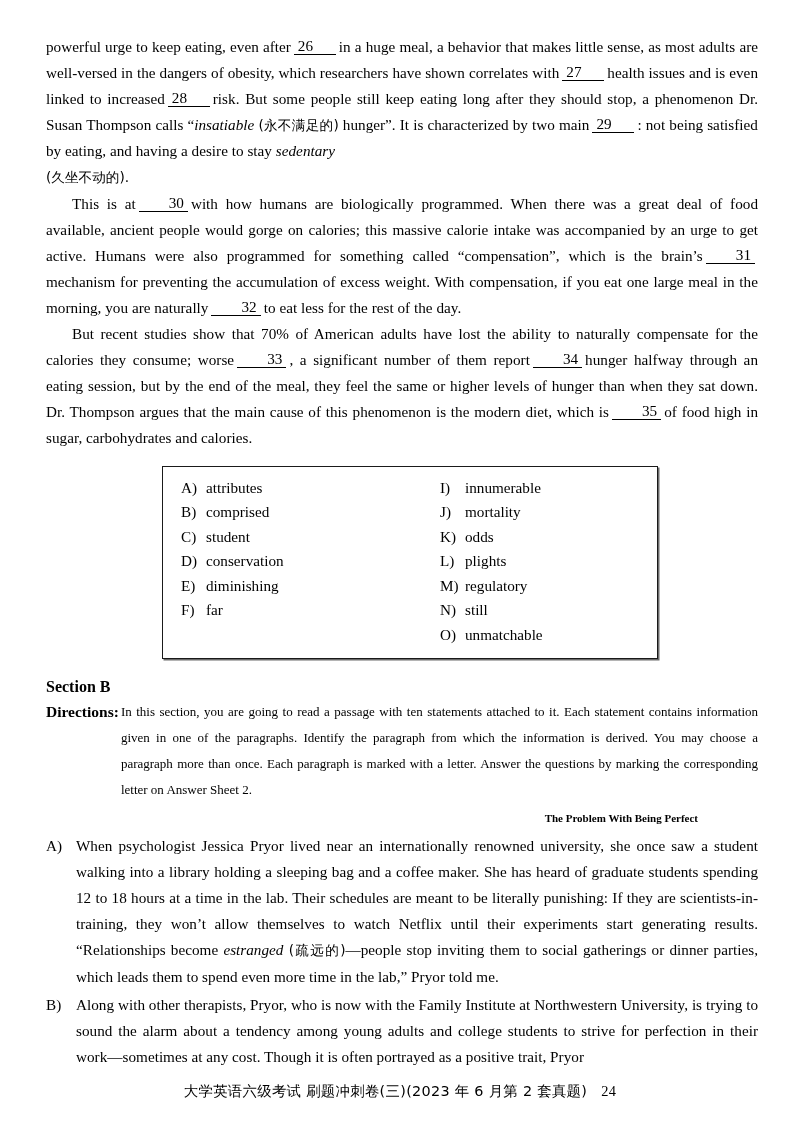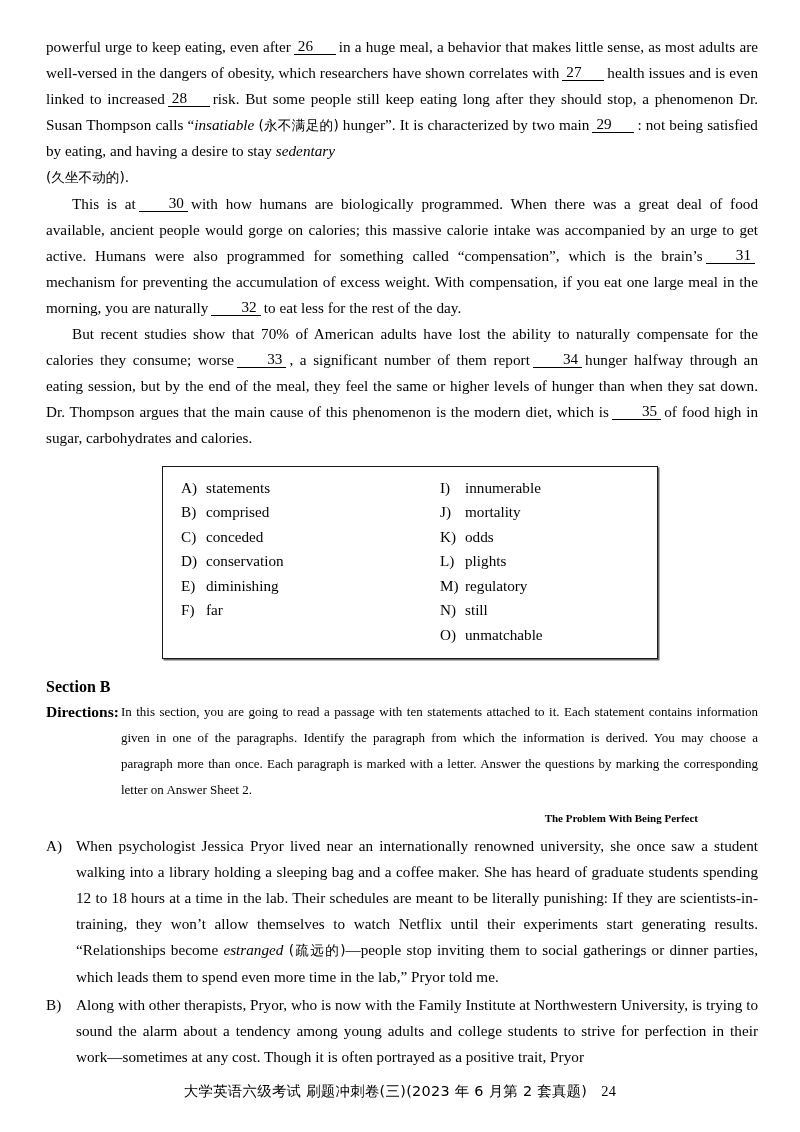--- a/index.html
+++ b/index.html
@@ -147,23 +147,23 @@
 <div class="page">
 
   <p class="para"><span>powerful urge to keep eating, even after</span><span class="blank">26</span><span>in a huge meal, a behavior that makes little sense, as most adults are well-versed in the dangers of obesity, which researchers have shown correlates with</span><span class="blank">27</span><span>health issues and is even linked to increased</span><span class="blank">28</span><span>risk. But some people still keep eating long after they should stop, a phenomenon Dr. Susan Thompson calls “</span><span class="ital">insatiable</span> <span class="cn">(永不满足的)</span> <span>hunger”. It is characterized by two main</span><span class="blank">29</span><span>: not being satisfied by eating, and having a desire to stay</span> <span class="ital">sedentary</span><br><span class="cn">(久坐不动的).</span></p>
 
   <p class="para indent"><span>This is at</span><span class="blank">30</span><span>with how humans are biologically programmed. When there was a great deal of food available, ancient people would gorge on calories; this massive calorie intake was accompanied by an urge to get active. Humans were also programmed for something called “compensation”, which is the brain’s</span><span class="blank">31</span><span>mechanism for preventing the accumulation of excess weight. With compensation, if you eat one large meal in the morning, you are naturally</span><span class="blank">32</span><span>to eat less for the rest of the day.</span></p>
 
   <p class="para indent"><span>But recent studies show that 70% of American adults have lost the ability to naturally compensate for the calories they consume; worse</span><span class="blank">33</span><span>, a significant number of them report</span><span class="blank">34</span><span>hunger halfway through an eating session, but by the end of the meal, they feel the same or higher levels of hunger than when they sat down. Dr. Thompson argues that the main cause of this phenomenon is the modern diet, which is</span><span class="blank">35</span><span>of food high in sugar, carbohydrates and calories.</span></p>
 
   <div class="options-box">
     <div class="options-col left">
-      <div class="opt-row"><span class="opt-letter">A)</span><span>statements</span></div>
+      <div class="opt-row"><span class="opt-letter">A)</span><span>attributes</span></div>
       <div class="opt-row"><span class="opt-letter">B)</span><span>comprised</span></div>
-      <div class="opt-row"><span class="opt-letter">C)</span><span>conceded</span></div>
+      <div class="opt-row"><span class="opt-letter">C)</span><span>student</span></div>
       <div class="opt-row"><span class="opt-letter">D)</span><span>conservation</span></div>
       <div class="opt-row"><span class="opt-letter">E)</span><span>diminishing</span></div>
       <div class="opt-row"><span class="opt-letter">F)</span><span>far</span></div>
     </div>
     <div class="options-col right">
       <div class="opt-row"><span class="opt-letter">I)</span><span>innumerable</span></div>
       <div class="opt-row"><span class="opt-letter">J)</span><span>mortality</span></div>
       <div class="opt-row"><span class="opt-letter">K)</span><span>odds</span></div>
       <div class="opt-row"><span class="opt-letter">L)</span><span>plights</span></div>
       <div class="opt-row"><span class="opt-letter">M)</span><span>regulatory</span></div>

